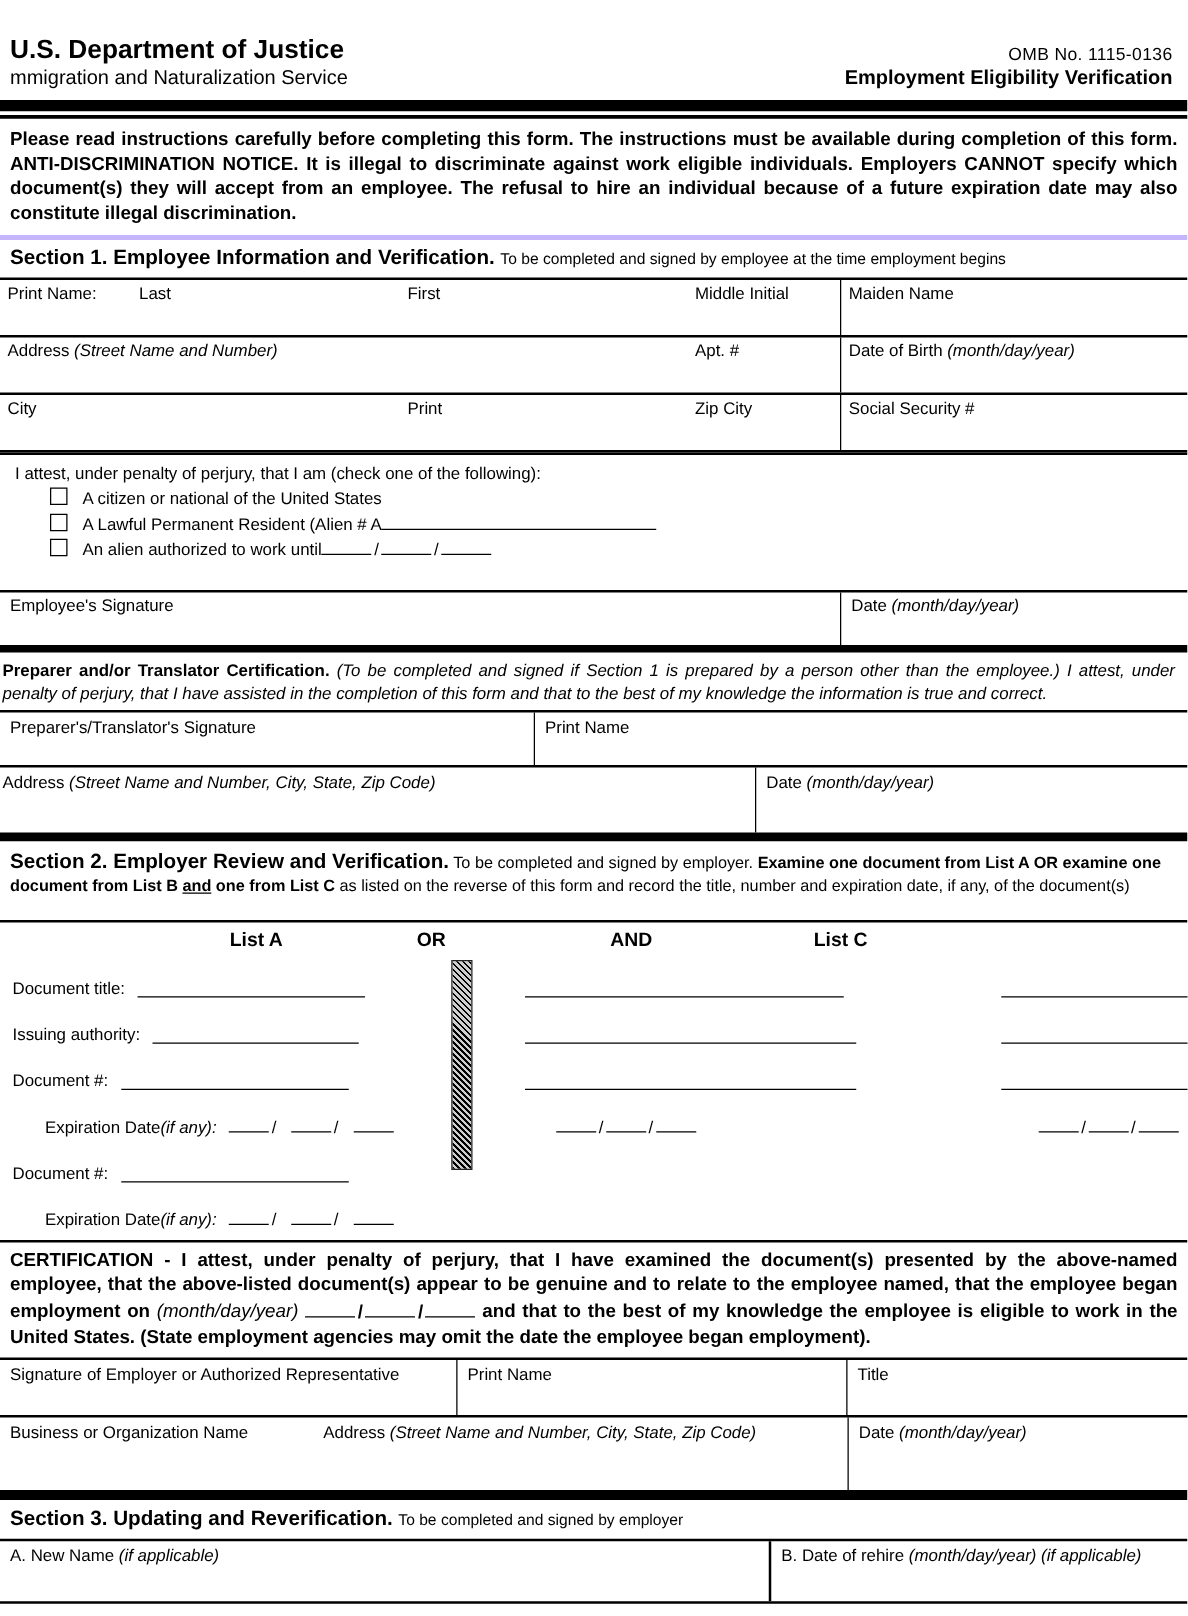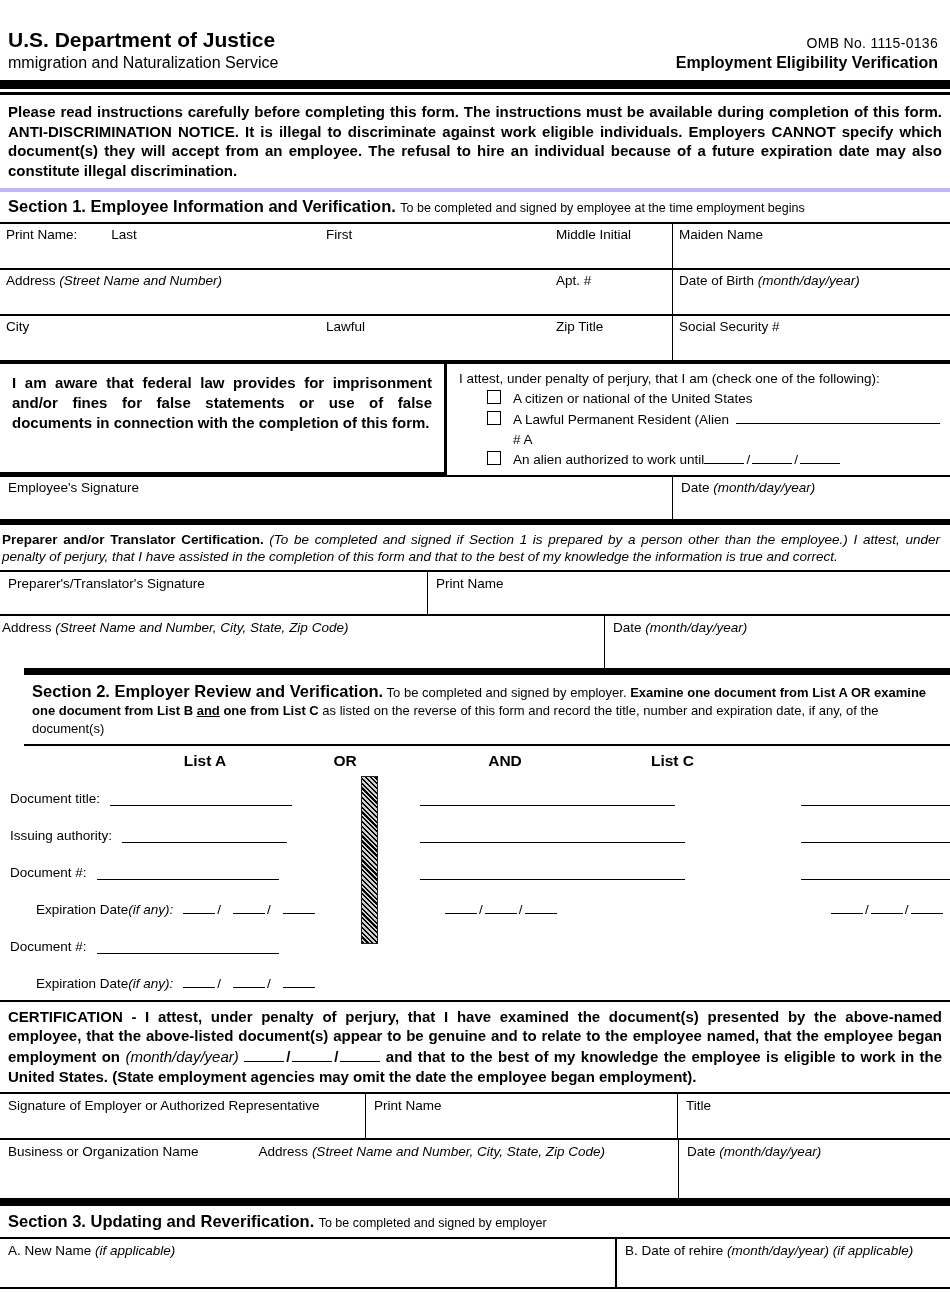--- a/index.html
+++ b/index.html
@@ -65,21 +65,21 @@
   .prep { border-top:6px solid #000; }
   .prep-par { font-size:13.5px; line-height:1.32; padding:6px 10px 4px 2px; text-align:justify; }
   .prep-row1 { display:grid; grid-template-columns:427px 1fr; border-top:2px solid #000; border-bottom:2px solid #000; min-height:46px; font-size:13.5px; }
   .prep-row1 > div { padding:4px 8px; }
   .prep-row1 .c2 { border-left:1.8px solid #000; }
   .prep-row2 { display:grid; grid-template-columns:604px 1fr; min-height:52px; font-size:13.5px; }
   .prep-row2 > div { padding:4px 8px 4px 2px; }
   .prep-row2 .c2 { border-left:1.8px solid #000; padding-left:8px; }
 
   
-  .sec2-hd { border-top:7px solid #000; border-bottom:2.5px solid #000; padding:5px 8px 6px 8px; font-size:13px; line-height:1.35;margin-left:24px; }
+  .sec2-hd { border-top:7px solid #000; border-bottom:2.5px solid #000; padding:5px 8px 18px 8px; font-size:13px; line-height:1.35; }
   .lists-hd { display:grid; grid-template-columns:330px 30px 290px 45px 1fr; font-size:15.5px; font-weight:bold; padding:6px 0 2px 0; }
   .lists-hd > div { text-align:center; }
   .lists-hd .la { padding-left:80px; }
   .lists { display:grid; grid-template-columns:330px 30px 290px 45px 1fr; padding:2px 0 4px 0; font-size:13.5px;gap:24px; }
   .colA .lrow { height:37px; display:flex; align-items:flex-end; padding:0 0 5px 10px; white-space:nowrap; }
   .colA .lrow .blank { margin-left:10px; }
   .colA .indent { padding-left:36px; }
   .colB .lrow, .colC .lrow { height:37px; display:flex; align-items:flex-end; padding-bottom:5px; }
   .colB .lrow { padding-left:12px; } .colC .lrow { padding-left:10px; padding-right:10px; }
   .orbar { width:17px; height:168px; margin:2px auto 0 auto;
@@ -146,27 +146,26 @@
       <span class="italic">(Street Name and Number)</span>
     </div>
     <div><span>Apt.  #</span></div>
     <div class="c4">
       <span>Date of Birth </span><span class="italic">(month/day/year)</span>
     </div>
   </div>
 
   <div class="s1-row">
     <div><span>City</span></div>
-    <div><span>Lawful</span></div>
-    <div><span>Zip Title</span></div>
+    <div><span>Print</span></div>
+    <div><span>Zip City</span></div>
     <div class="c4"><span>Social Security #</span></div>
   </div>
 
   <div class="attest-wrap">
-    <div class="penalty-box">I am aware that federal law provides for imprisonment and/or fines for false statements or use of false documents in connection with the completion of this form.</div>
     <div class="attest-right">
       <div>I attest, under penalty of perjury, that I am (check one of the following):</div>
       <div class="attest-opt">
         <span class="cb"></span>
         <span>A citizen or national of the United States</span>
       </div>
       <div class="attest-opt">
         <span class="cb"></span>
         <span>A Lawful Permanent Resident (Alien # A</span>
         <span class="blank w220"></span>

